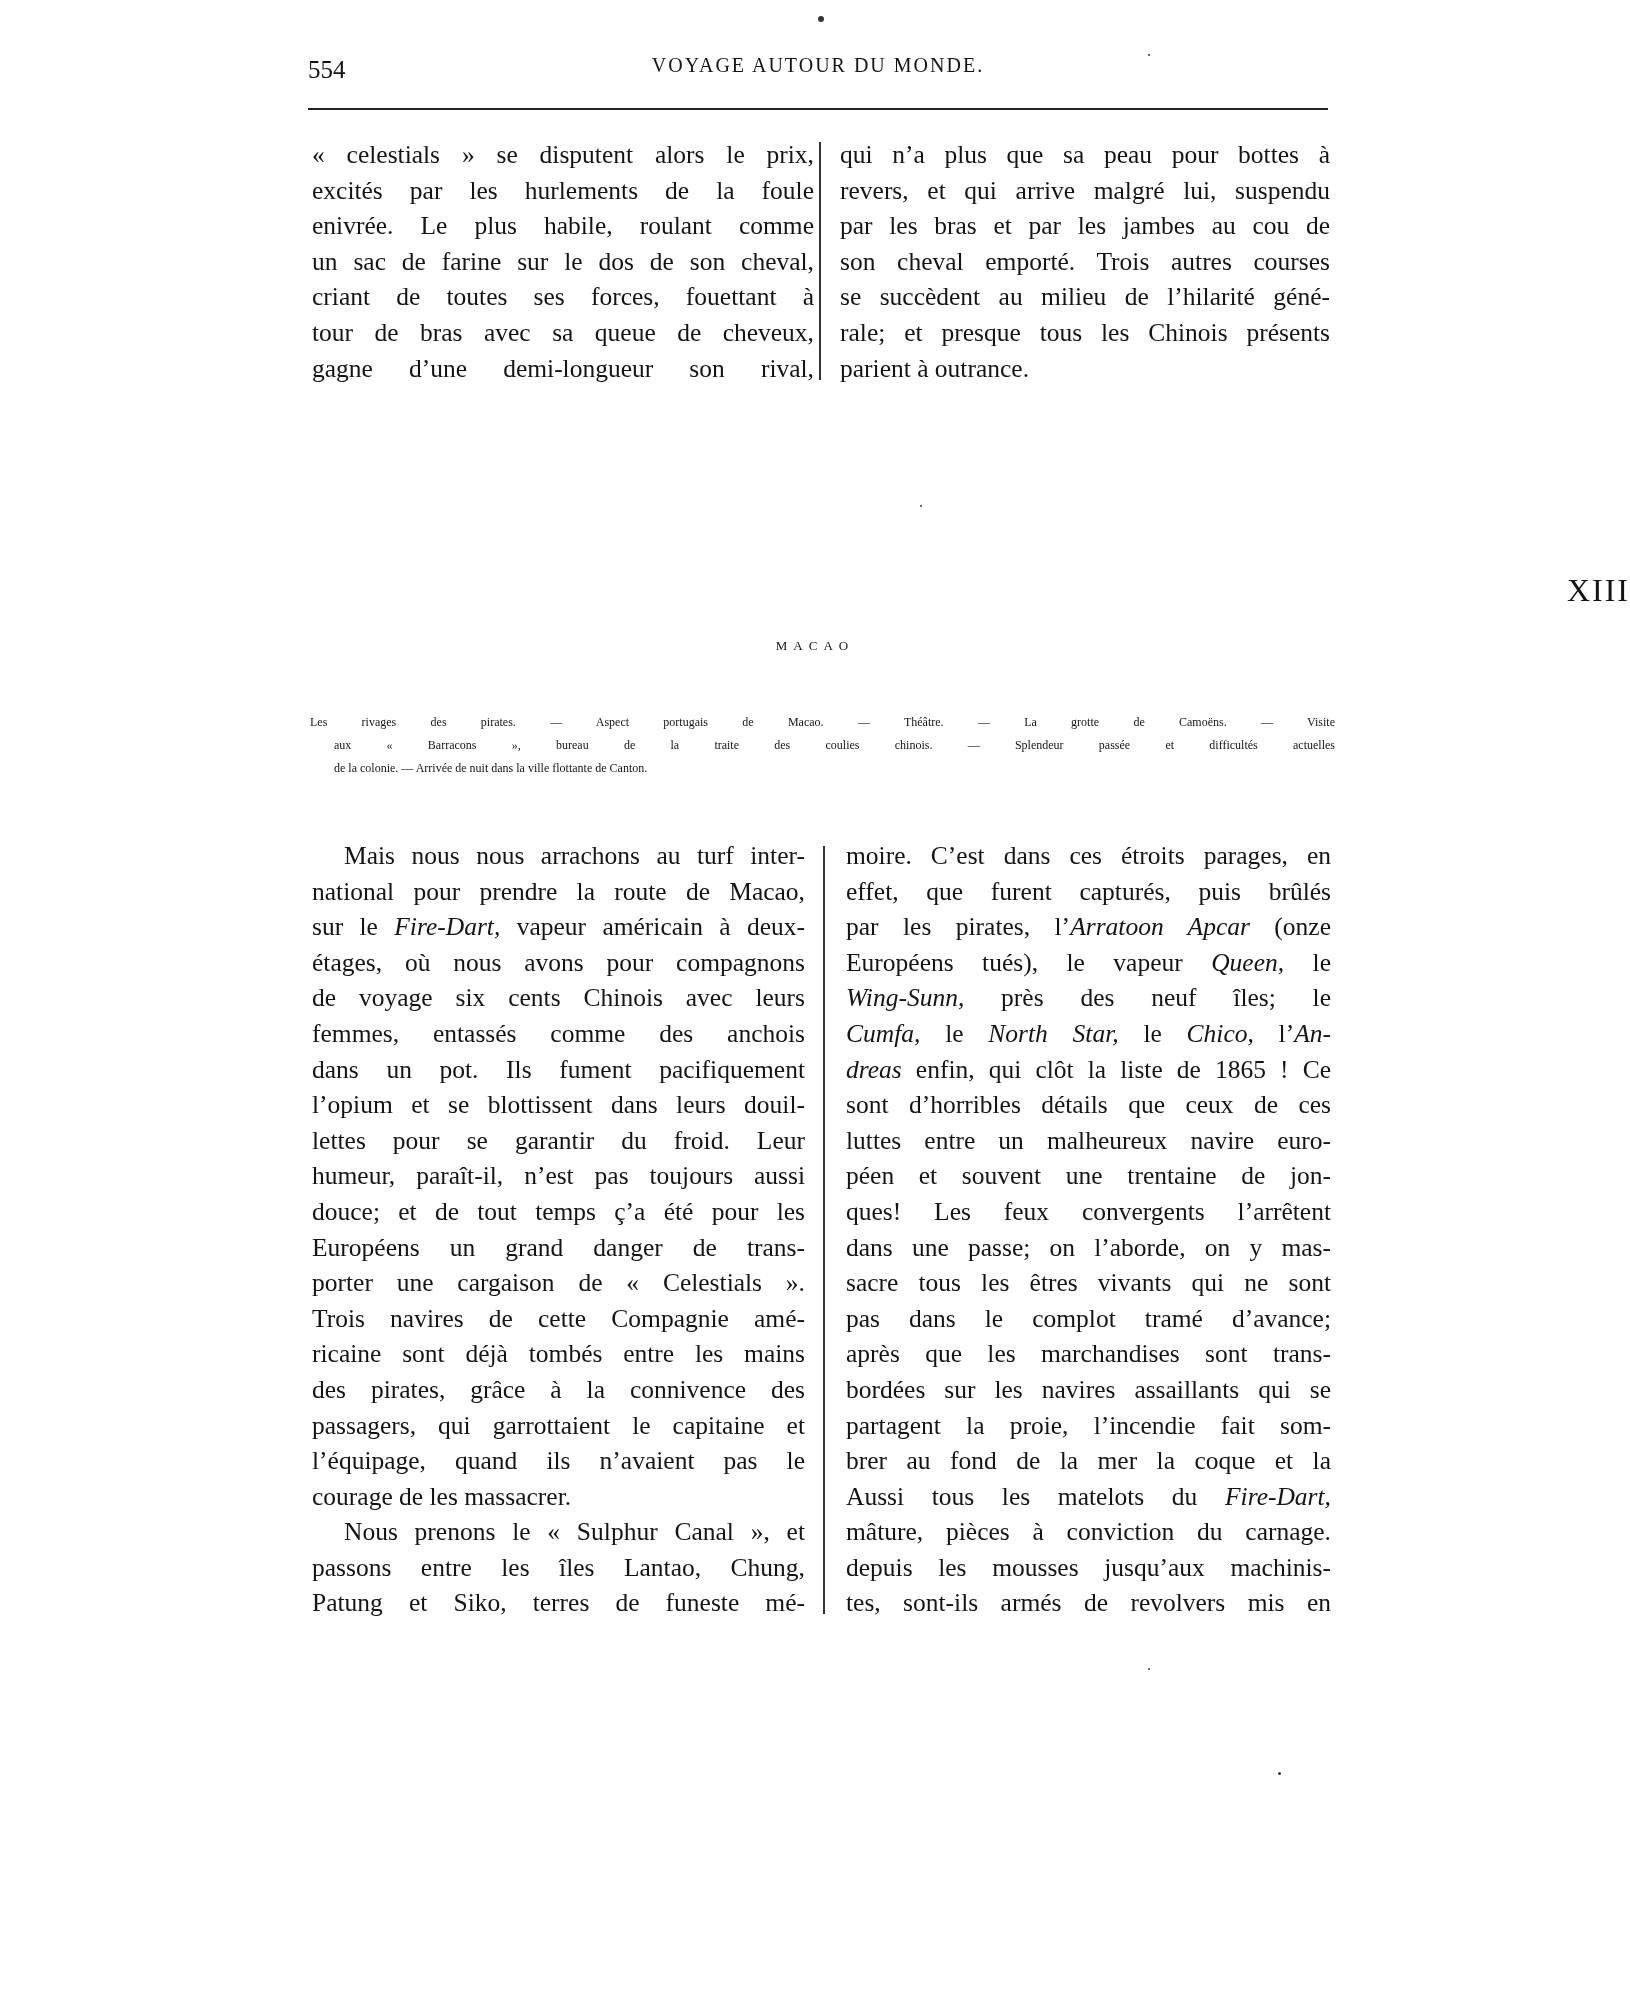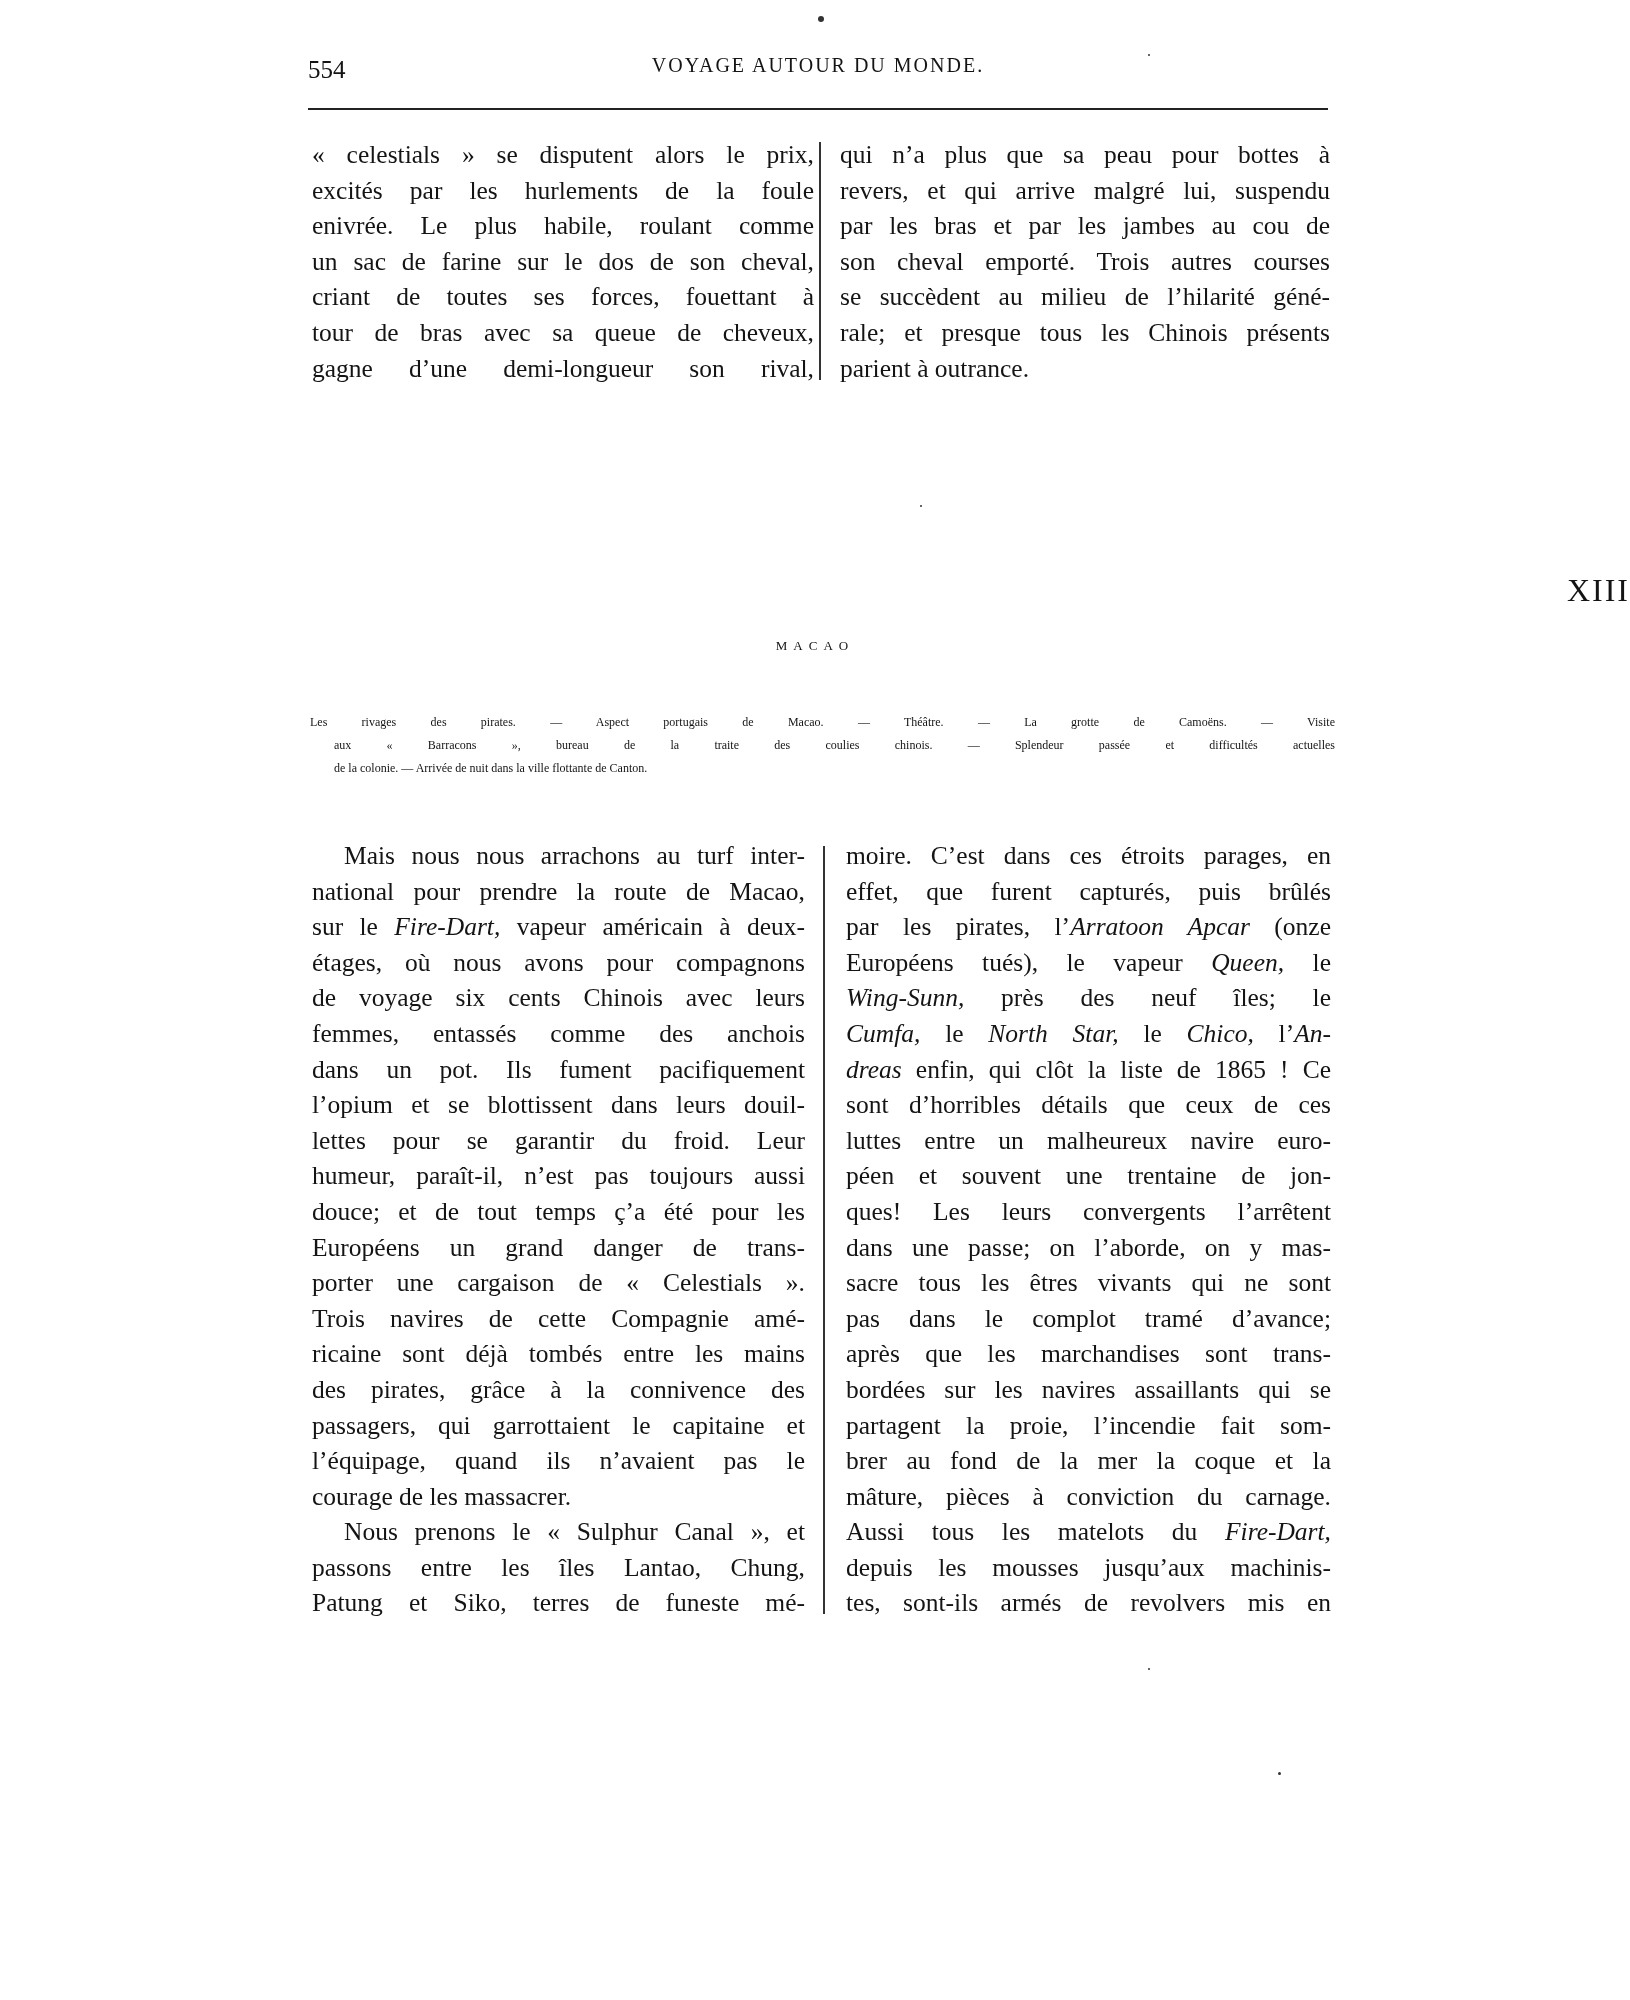--- a/index.html
+++ b/index.html
@@ -189,25 +189,25 @@
     <span class="line">moire. C’est dans ces étroits parages, en</span>
     <span class="line">effet, que furent capturés, puis brûlés</span>
     <span class="line">par les pirates, l’<em>Arratoon Apcar</em> (onze</span>
     <span class="line">Européens tués), le vapeur <em>Queen,</em> le</span>
     <span class="line"><em>Wing-Sunn,</em> près des neuf îles; le</span>
     <span class="line"><em>Cumfa,</em> le <em>North Star,</em> le <em>Chico,</em> l’<em>An-</em></span>
     <span class="line"><em>dreas</em> enfin, qui clôt la liste de 1865 ! Ce</span>
     <span class="line">sont d’horribles détails que ceux de ces</span>
     <span class="line">luttes entre un malheureux navire euro-</span>
     <span class="line">péen et souvent une trentaine de jon-</span>
-    <span class="line">ques! Les leurs convergents l’arrêtent</span>
+    <span class="line">ques! Les feux convergents l’arrêtent</span>
     <span class="line">dans une passe; on l’aborde, on y mas-</span>
     <span class="line">sacre tous les êtres vivants qui ne sont</span>
     <span class="line">pas dans le complot tramé d’avance;</span>
     <span class="line">après que les marchandises sont trans-</span>
     <span class="line">bordées sur les navires assaillants qui se</span>
     <span class="line">partagent la proie, l’incendie fait som-</span>
     <span class="line">brer au fond de la mer la coque et la</span>
+    <span class="line">Aussi tous les matelots du <em>Fire-Dart,</em></span>
     <span class="line">mâture, pièces à conviction du carnage.</span>
-    <span class="line">Aussi tous les matelots du <em>Fire-Dart,</em></span>
     <span class="line">depuis les mousses jusqu’aux machinis-</span>
     <span class="line">tes, sont-ils armés de revolvers mis en</span>
   </div>
 
 </body></html>

